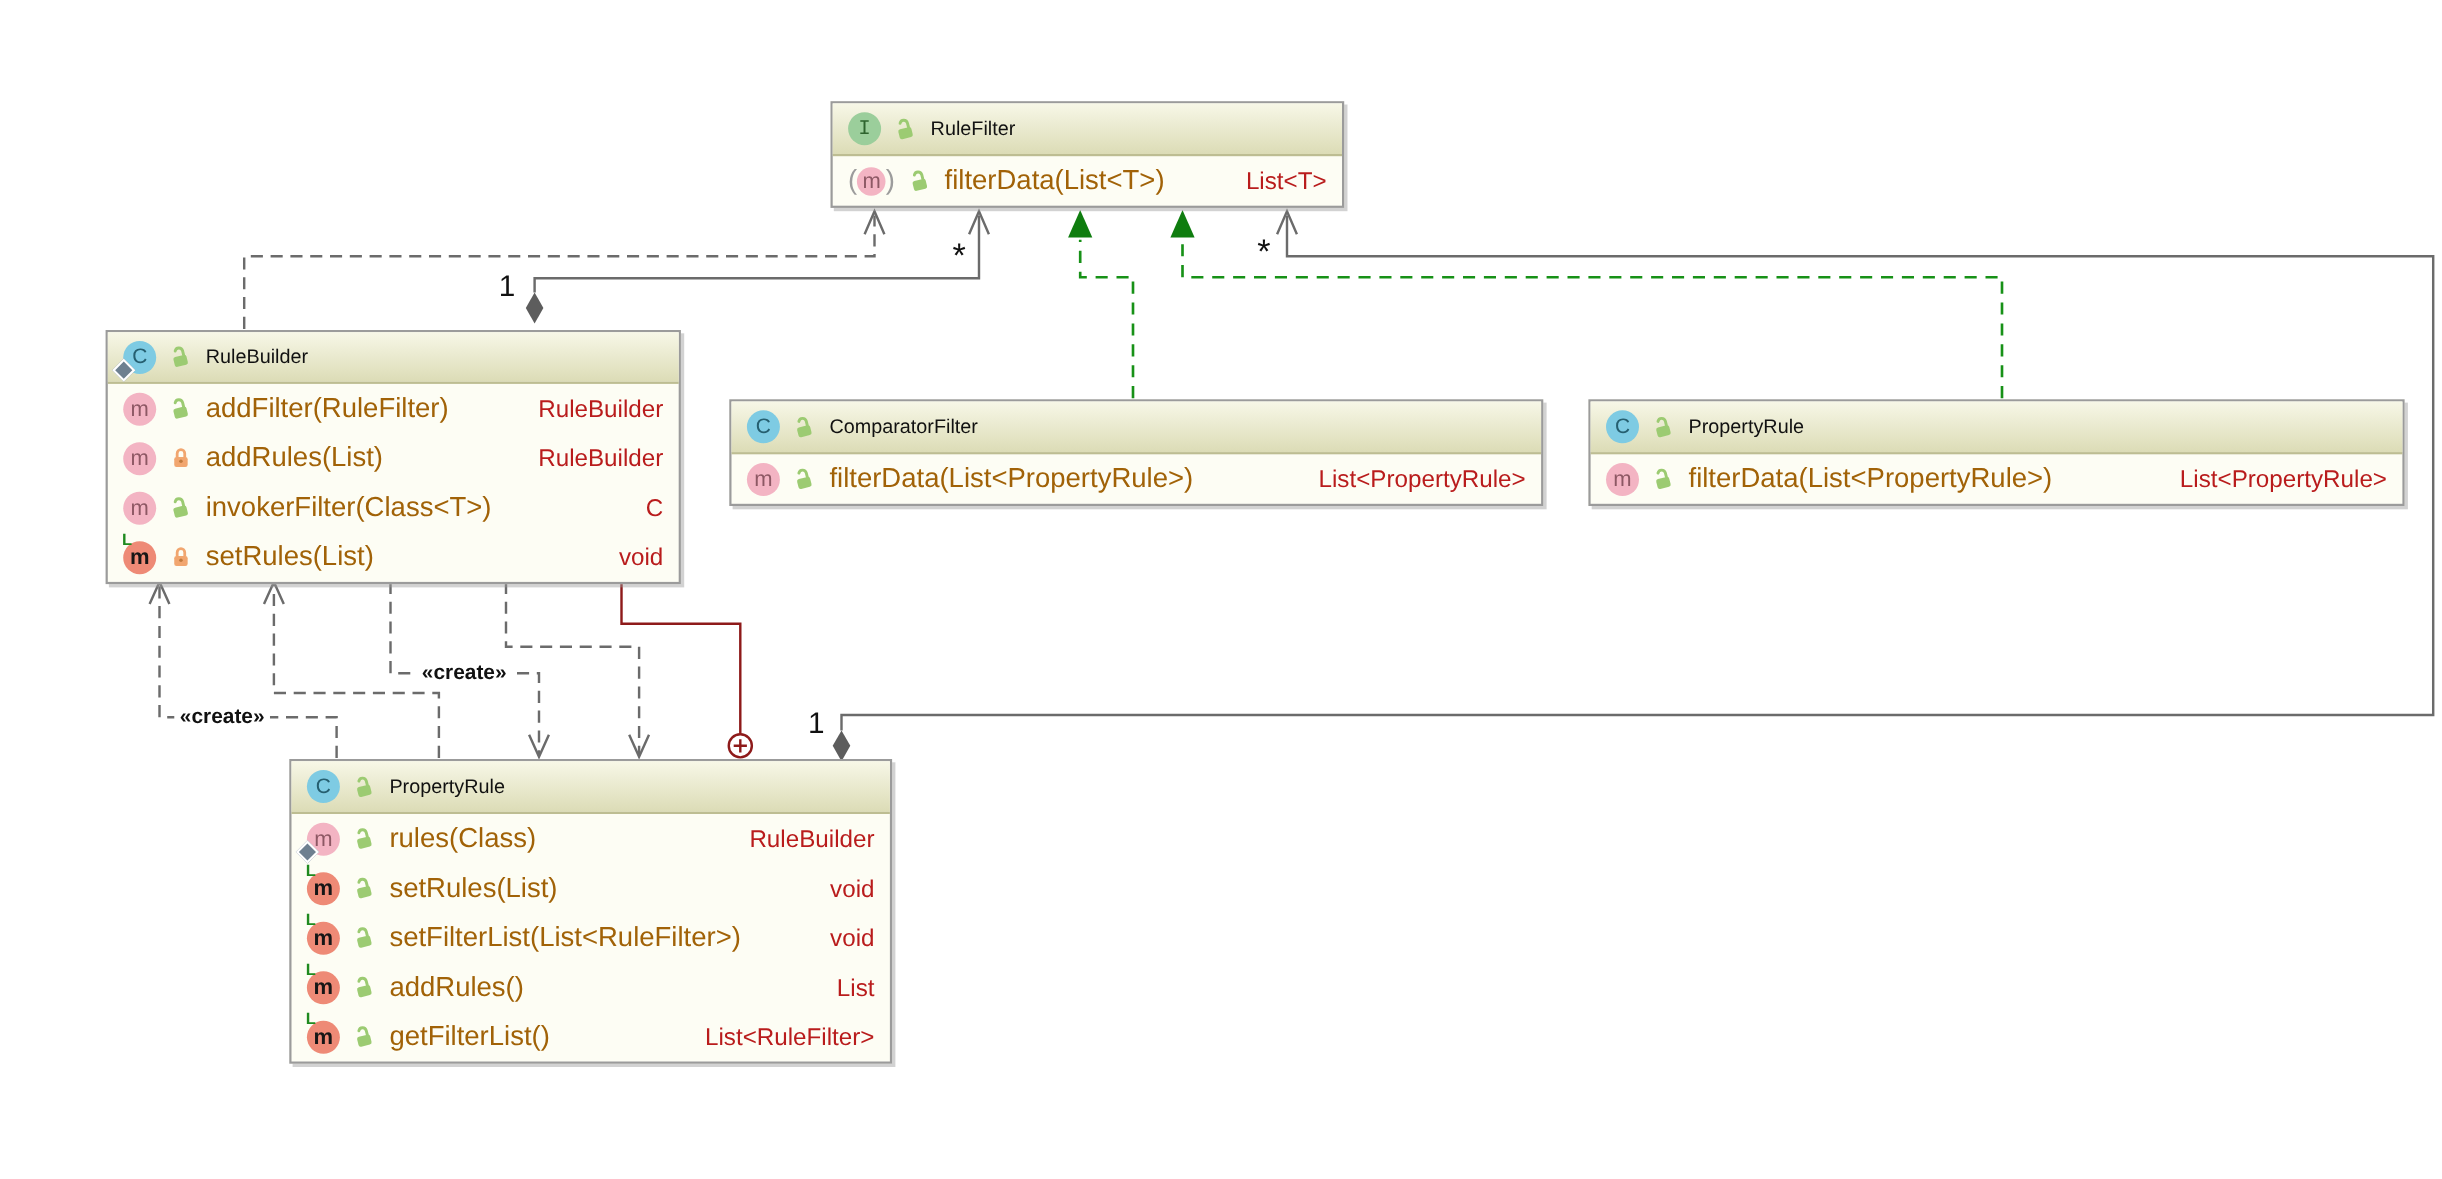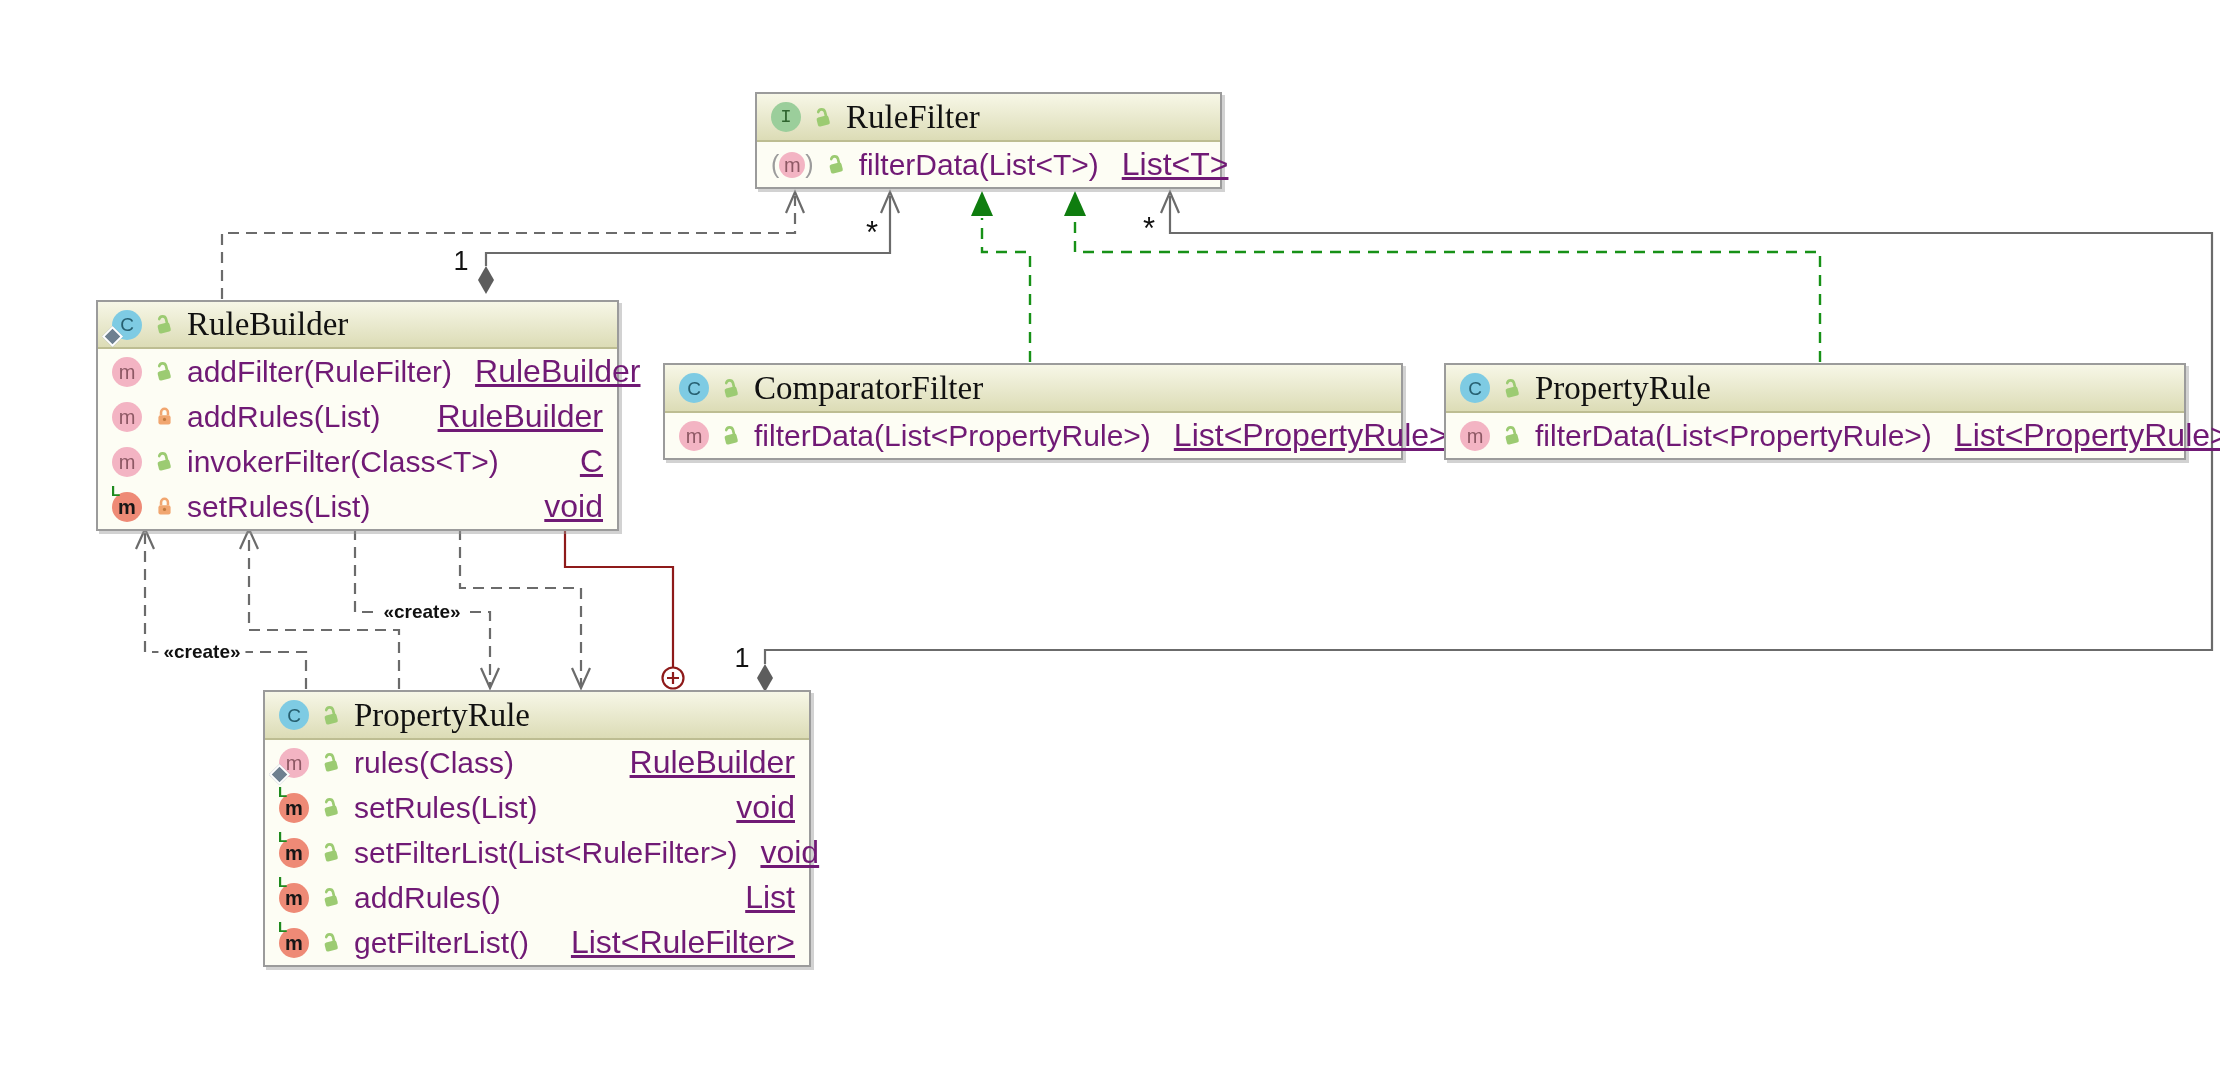--- a/index.html
+++ b/index.html
@@ -5,23 +5,23 @@
   html,body{margin:0;padding:0;background:#ffffff;}
   #canvas{position:relative;width:2220px;height:1072px;background:#ffffff;overflow:hidden;
           font-family:"Liberation Sans",sans-serif;color:#111;}
   #edges{position:absolute;left:0;top:0;z-index:1;}
 
   .box{position:absolute;z-index:2;background:#fdfdf4;border:2px solid #9b9b9b;
        box-shadow:3px 3px 0 rgba(155,155,155,.45);}
   .hdr{height:46px;background:linear-gradient(#f7f7e7,#dcdcb6);border-bottom:2px solid #bdbd92;
        display:flex;align-items:center;gap:11px;padding:0 14px;}
   .row{height:45px;display:flex;align-items:center;gap:11px;padding:0 14px;}
-  .title{font-size:33px;color:#111;white-space:nowrap;font-family:Liberation Serif, serif;}
-  .mname{font-size:30px;color:#701a75;white-space:nowrap;}
-  .mtype{margin-left:auto;font-size:32px;color:#701a75;white-space:nowrap;padding-left:12px;text-decoration:underline;}
+  .title{font-size:18px;color:#111;white-space:nowrap;}
+  .mname{font-size:25px;color:#a16207;white-space:nowrap;}
+  .mtype{margin-left:auto;font-size:22px;color:#b91c1c;white-space:nowrap;padding-left:12px;}
   .it{}
 
   .cir{width:30px;height:30px;border-radius:50%;flex:0 0 auto;display:flex;align-items:center;
        justify-content:center;font-size:19px;line-height:1;position:relative;}
   .cir.cls{background:#7ecbe3;color:#265f70;}
   .cir.ifc{background:#9bce9b;color:#2e642e;font-family:"Liberation Mono",monospace;}
   .cir.mth{background:#f3b4c3;color:#8d5864;font-size:20px;}
   .cir.lmb{background:#ee8a76;color:#161616;font-weight:bold;font-size:20px;}
   .dmd{position:absolute;left:-7px;bottom:-4px;width:11px;height:11px;background:#6e8090;
        border:2px solid #fff;transform:rotate(45deg);}

